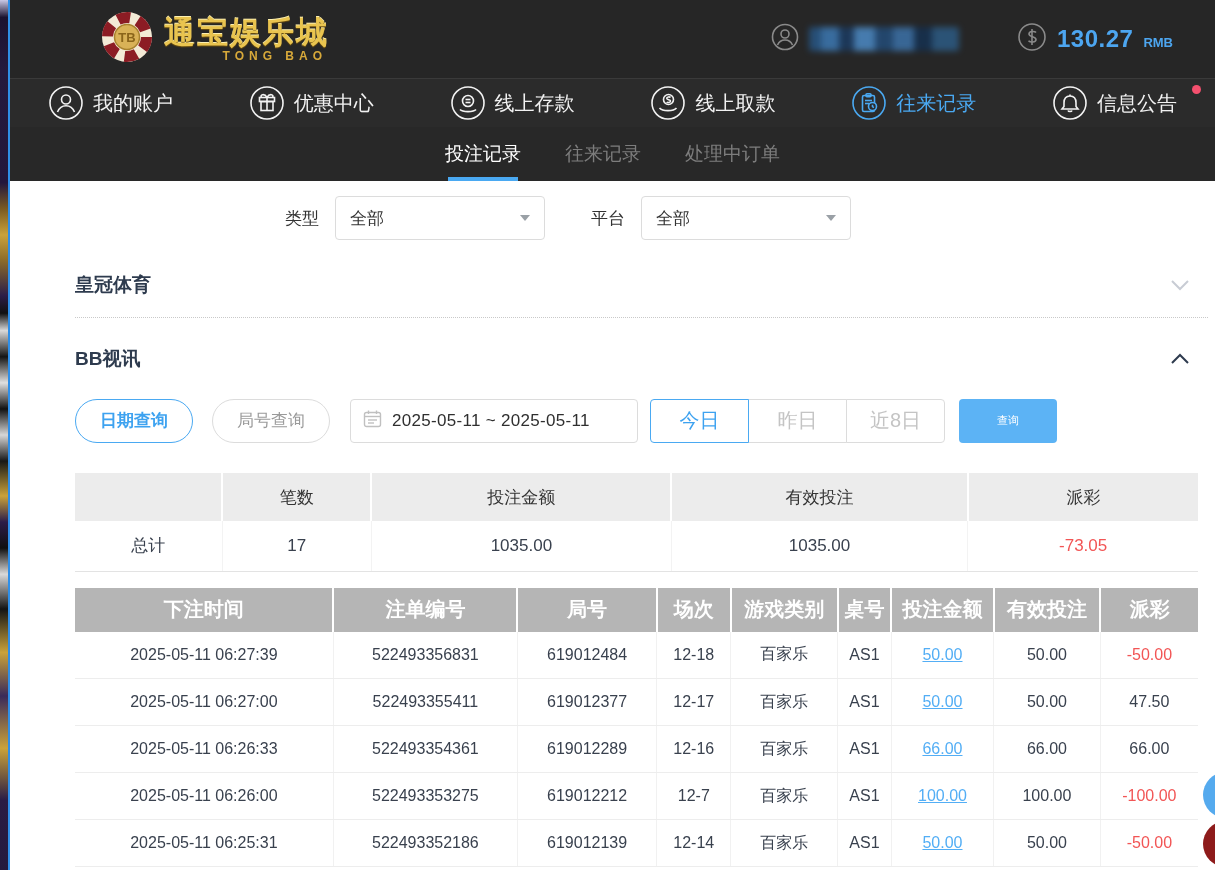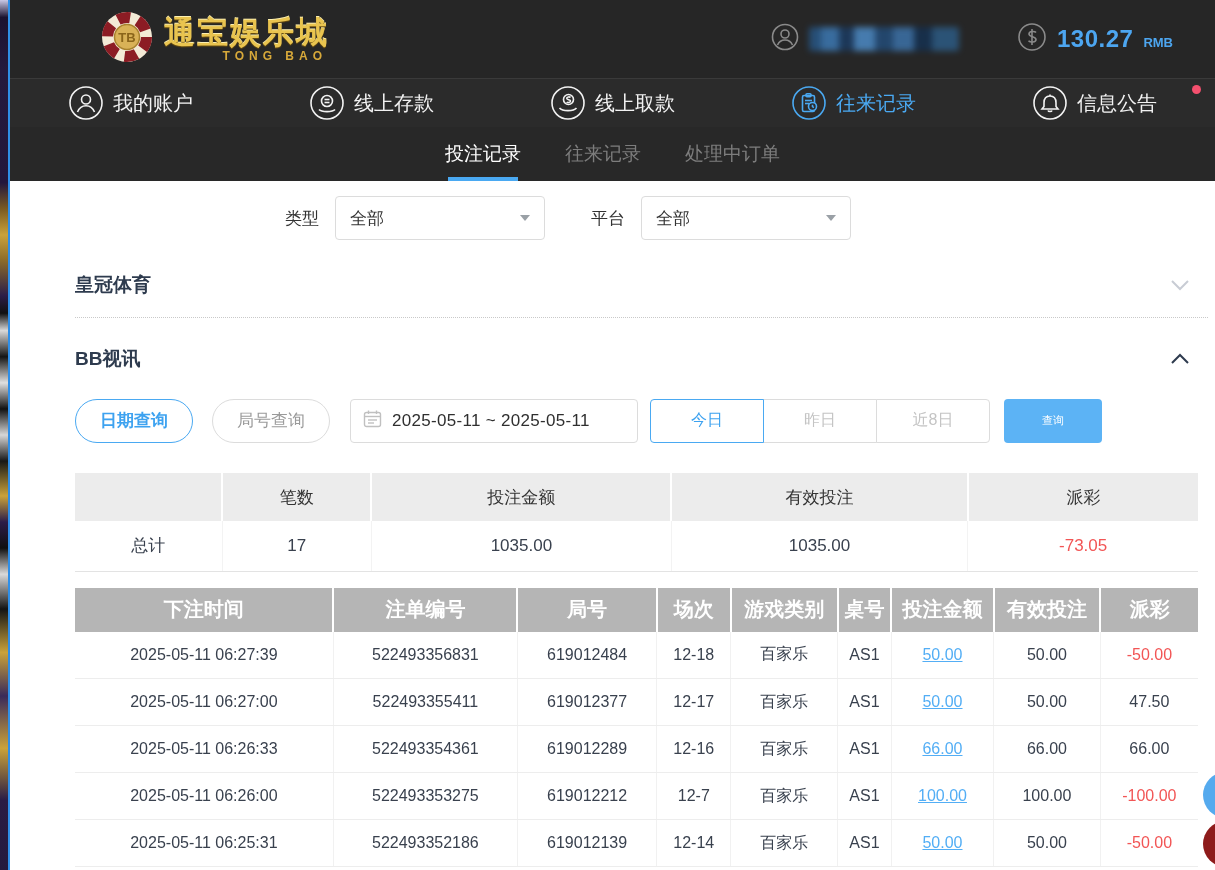--- a/index.html
+++ b/index.html
@@ -102,22 +102,22 @@
   }
   .pill-active{ border:1px solid #4aa9f2; color:#3da2f0; font-weight:bold; }
   .pill-plain{ border:1px solid #dcdcdc; color:#9a9a9a; margin-left:19px; }
   .date-box{
     margin-left:20px; height:44px; width:288px; border:1px solid #dcdcdc; border-radius:4px;
     display:flex; align-items:center; gap:10px; padding:0 12px; cursor:pointer; background:#fff;
   }
   .date-text{ font-size:17px; color:#2f2f2f; letter-spacing:.3px; }
   .seg{ display:flex; margin-left:12px; }
   .seg-btn{
-    width:114px; height:44px; display:flex; align-items:center; justify-content:center;
-    font-size:16px; cursor:pointer; background:#fff; border:1px solid #dcdcdc; margin-left:-1px;
+    width:99px; height:44px; display:flex; align-items:center; justify-content:center;
+    font-size:20px; cursor:pointer; background:#fff; border:1px solid #dcdcdc; margin-left:-1px;
     color:#c4c4c4;
   }
   .seg-btn:first-child{ border-radius:4px 0 0 4px; margin-left:0; }
   .seg-btn:last-child{ border-radius:0 4px 4px 0; }
   .seg-btn.active{ border:1px solid #4aa9f2; color:#3da2f0; z-index:2; }
   .search-btn{
     margin-left:14px; width:98px; height:44px; background:#5cb3f5; color:#fff; font-size:11px;
     display:flex; align-items:center; justify-content:center; border-radius:4px; cursor:pointer; border:none;
   }
 
@@ -205,20 +205,32 @@
   <div class="navbar">
     <div class="nav-item">
       <span class="nicon">
         <svg width="36" height="36" viewBox="0 0 36 36" fill="none" stroke="currentColor" stroke-width="1.6">
           <circle cx="18" cy="18" r="16"></circle>
             <circle cx="18" cy="14.5" r="4.5"></circle>
           <path d="M9.5 27c1.8-4.5 4.8-6.3 8.5-6.3s6.7 1.8 8.5 6.3"></path>
         </svg>
       </span>
       <span>我的账户</span>
+    </div>
+    <div class="nav-item">
+      <span class="nicon">
+        <svg width="36" height="36" viewBox="0 0 36 36" fill="none" stroke="currentColor" stroke-width="1.6">
+          <circle cx="18" cy="18" r="16"></circle>
+          <rect x="10.5" y="12.5" width="15" height="4"></rect>
+            <rect x="12" y="16.5" width="12" height="9"></rect>
+          <line x1="18" y1="12.5" x2="18" y2="25.5"></line>
+          <path d="M18 12.5c-2.5-4.5-7.5-3-5.5 0M18 12.5c2.5-4.5 7.5-3 5.5 0"></path>
+        </svg>
+      </span>
+      <span>优惠中心</span>
     </div>
     <div class="nav-item">
       <span class="nicon">
         <svg width="36" height="36" viewBox="0 0 36 36" fill="none" stroke="currentColor" stroke-width="1.6">
           <circle cx="18" cy="18" r="16"></circle>
           <circle cx="18" cy="16" r="5.5"></circle>
           <line x1="15.5" y1="14.5" x2="20.5" y2="14.5"></line>
             <line x1="15.5" y1="17.5" x2="20.5" y2="17.5"></line>
           <path d="M10 24.5c2.5 2.8 13.5 2.8 16 0"></path>
         </svg>

